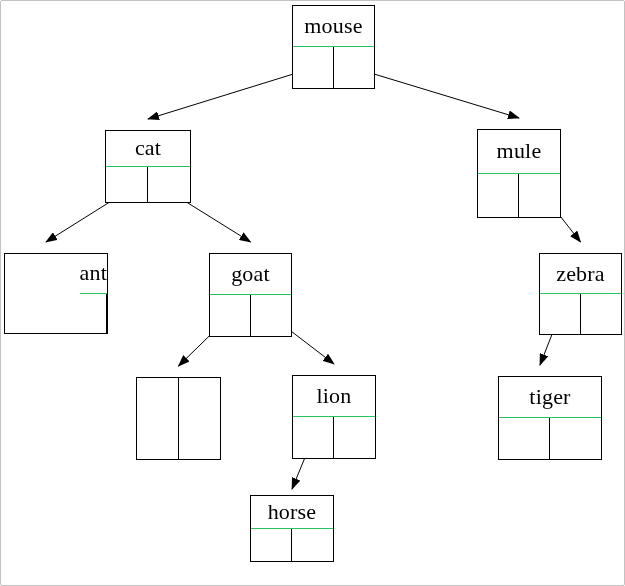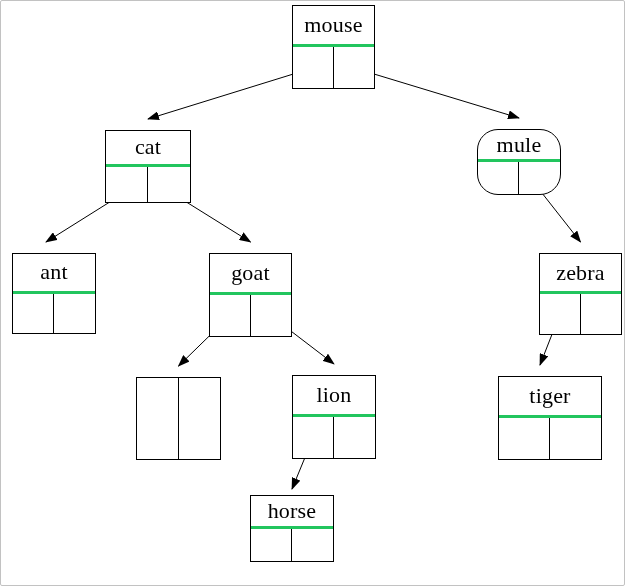--- a/index.html
+++ b/index.html
@@ -22,21 +22,21 @@
     position: absolute;
     box-sizing: border-box;
     border: 1px solid #000000;
     background: #ffffff;
     display: flex;
     flex-direction: column;
   }
   .node .label-cell {
     box-sizing: border-box;
     height: 50%;
-    border-bottom: 3px solid #22c55e;
+    border-bottom: 1px solid #22c55e;
     display: flex;
     align-items: center;
     justify-content: center;
     font-size: 22px;
     color: #000000;
     line-height: 1;
     letter-spacing: 0.2px;
   }
   .node .ptr-row {
     flex: 1;
@@ -91,28 +91,28 @@
           <div class="ptr-right"></div>
         </div>
       </div>
       <div class="node" style="left: 104px; top: 129px; width: 86px; height: 73px;">
         <div class="label-cell">cat</div>
         <div class="ptr-row">
           <div class="ptr-left"></div>
           <div class="ptr-right"></div>
         </div>
       </div>
-      <div class="node" style="left: 476px; top: 128px; width: 84px; height: 66px; border-radius: 21px;">
+      <div class="node" style="left: 476px; top: 128px; width: 84px; height: 89px;">
         <div class="label-cell">mule</div>
         <div class="ptr-row">
           <div class="ptr-left"></div>
           <div class="ptr-right"></div>
         </div>
       </div>
-      <div class="node" style="left: 11px; top: 252px; width: 84px; height: 81px;">
+      <div class="node" style="left: 3px; top: 252px; width: 104px; height: 81px; align-items: flex-end;">
         <div class="label-cell">ant</div>
         <div class="ptr-row">
           <div class="ptr-left"></div>
           <div class="ptr-right"></div>
         </div>
       </div>
       <div class="node" style="left: 208px; top: 252px; width: 83px; height: 84px; justify-content: space-between;">
         <div class="label-cell">goat</div>
         <div class="ptr-row">
           <div class="ptr-left"></div>

